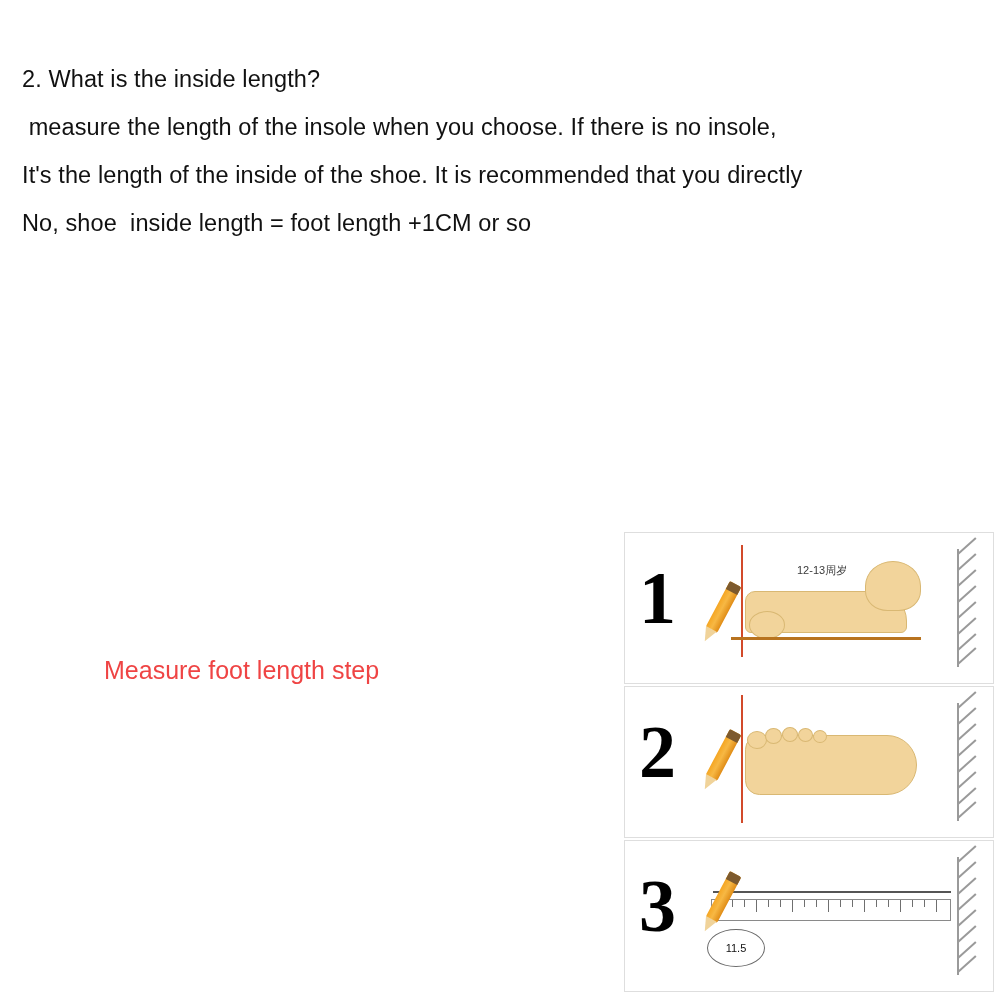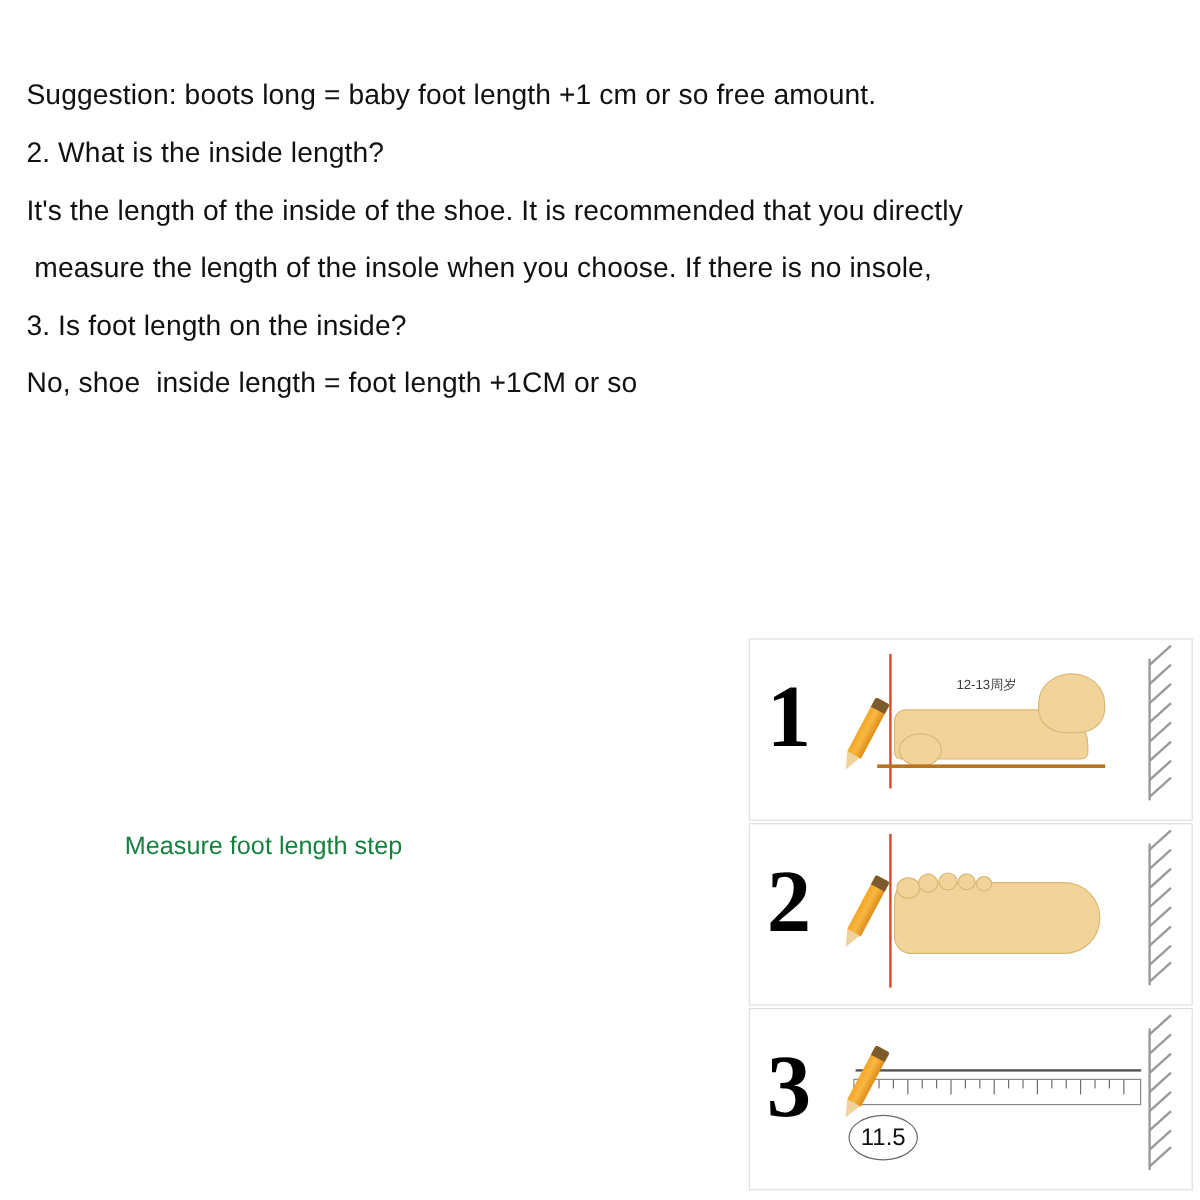--- a/index.html
+++ b/index.html
@@ -28,23 +28,23 @@
     line-height: 48px;
     white-space: pre;
     color: #111111;
     letter-spacing: 0.1px;
   }
 
   
   .caption {
     position: absolute;
     left: 104px;
-    top: 694px;
-    font-size: 21px;
-    color: #15803d;
+    top: 656px;
+    font-size: 25px;
+    color: #ef4444;
     white-space: nowrap;
   }
 
   
   .diagram {
     position: absolute;
     left: 624px;
     top: 532px;
     width: 370px;
     height: 468px;
@@ -176,33 +176,31 @@
   .measure-bubble {
     position: absolute;
     width: 56px;
     height: 36px;
     border: 1.5px solid #6a6a6a;
     border-radius: 50%;
     background: #ffffff;
     display: flex;
     align-items: center;
     justify-content: center;
-    font-size: 20px;
+    font-size: 11px;
     color: #111111;
   }
 </style>
 </head>
 <body>
 
 <div class="text-block">
-  <div class="text-line">Suggestion: boots long = baby foot length +1 cm or so free amount.</div>
   <div class="text-line">2. What is the inside length?</div>
+  <div class="text-line"> measure the length of the insole when you choose. If there is no insole,</div>
   <div class="text-line">It's the length of the inside of the shoe. It is recommended that you directly</div>
-  <div class="text-line"> measure the length of the insole when you choose. If there is no insole,</div>
-  <div class="text-line">3. Is foot length on the inside?</div>
   <div class="text-line">No, shoe  inside length = foot length +1CM or so</div>
 </div>
 
 <div class="caption">Measure foot length step</div>
 
 <div class="diagram">
 
   <div class="panel panel-1">
     <div class="step-num">1</div>
 

